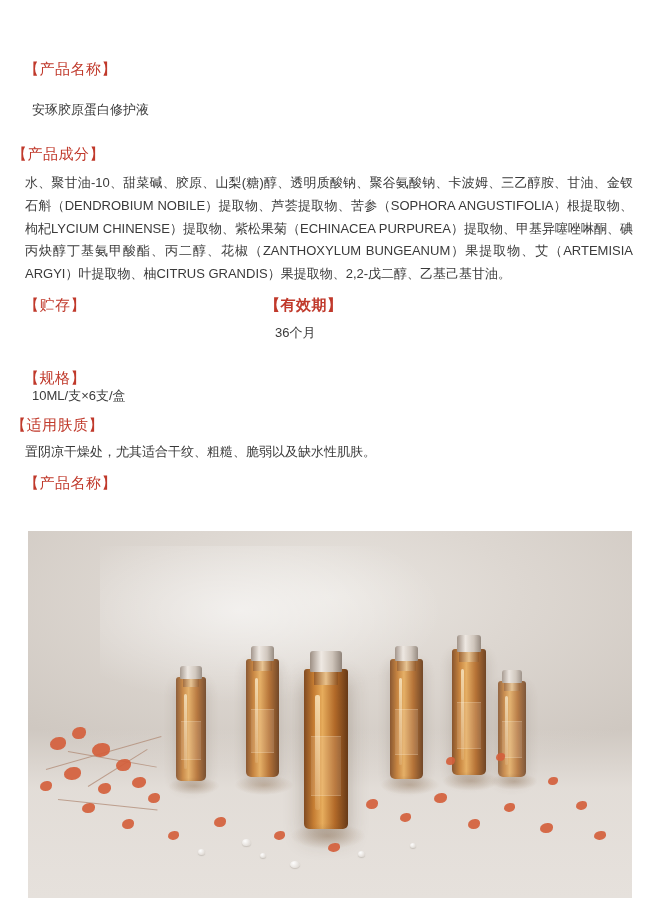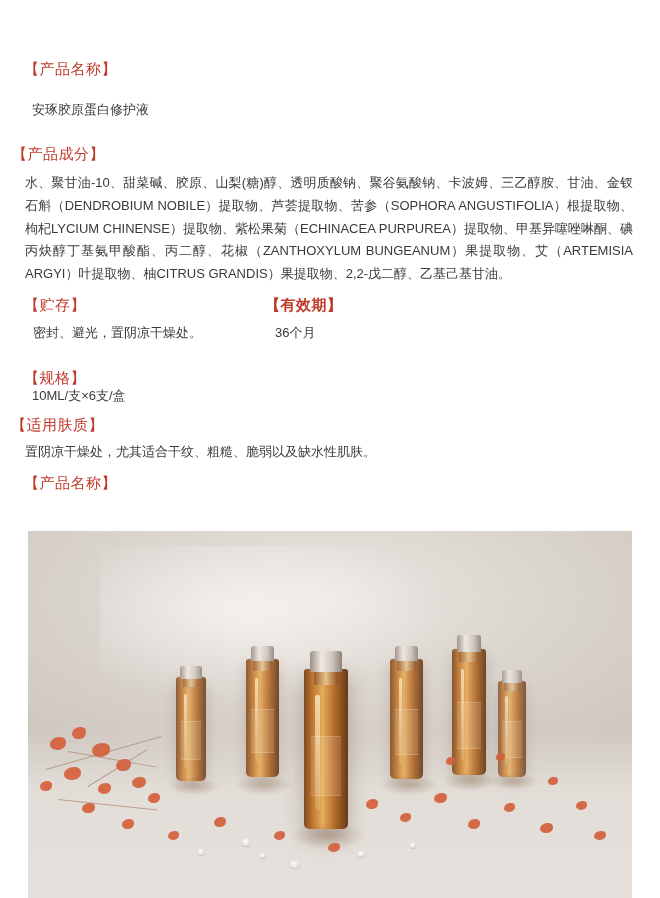--- a/index.html
+++ b/index.html
@@ -179,21 +179,20 @@
 
 <div class="page">
 
   <div class="section heading sec-name">【产品名称】</div>
   <div class="section body-text sec-name-val">安琢胶原蛋白修护液</div>
 
   <div class="section heading sec-ingredients-h">【产品成分】</div>
   <div class="section sec-ingredients-v">水、聚甘油-10、甜菜碱、胶原、山梨(糖)醇、透明质酸钠、聚谷氨酸钠、卡波姆、三乙醇胺、甘油、金钗石斛（DENDROBIUM NOBILE）提取物、芦荟提取物、苦参（SOPHORA ANGUSTIFOLIA）根提取物、枸杞LYCIUM CHINENSE）提取物、紫松果菊（ECHINACEA PURPUREA）提取物、甲基异噻唑啉酮、碘丙炔醇丁基氨甲酸酯、丙二醇、花椒（ZANTHOXYLUM BUNGEANUM）果提取物、艾（ARTEMISIA ARGYI）叶提取物、柚CITRUS GRANDIS）果提取物、2,2-戊二醇、乙基己基甘油。</div>
 
   <div class="section heading sec-storage-h">【贮存】</div>
-  <div class="section body-text sec-storage-v">密封、避光，置阴凉干燥处。</div>
 
   <div class="section heading sec-expiry-h">【有效期】</div>
   <div class="section body-text sec-expiry-v">36个月</div>
 
   <div class="section heading sec-spec-h">【规格】</div>
   <div class="section body-text sec-spec-v">10ML/支×6支/盒</div>
 
   <div class="section heading sec-skin-h">【适用肤质】</div>
   <div class="section body-text sec-skin-v">置阴凉干燥处，尤其适合干纹、粗糙、脆弱以及缺水性肌肤。</div>
 

